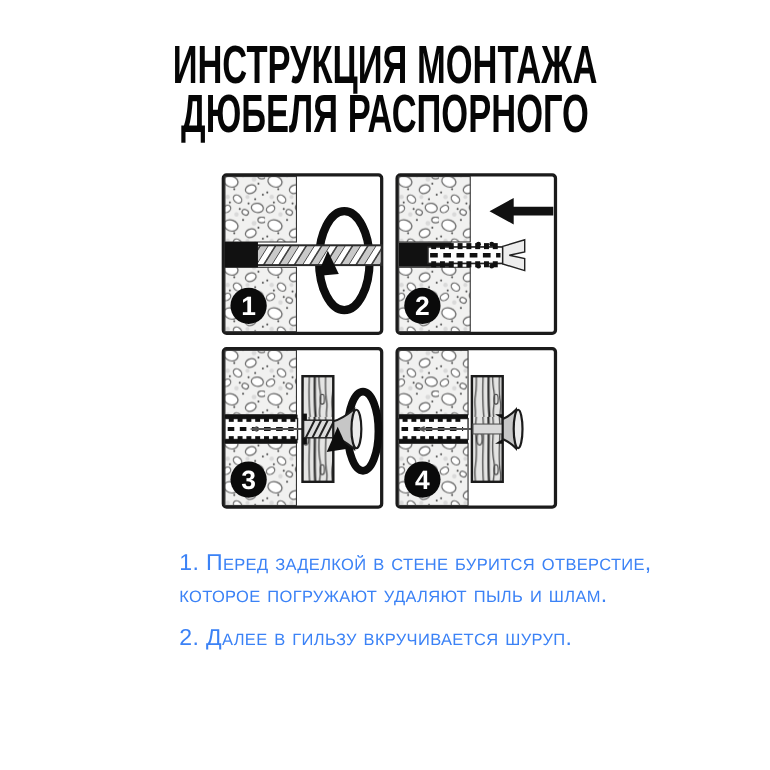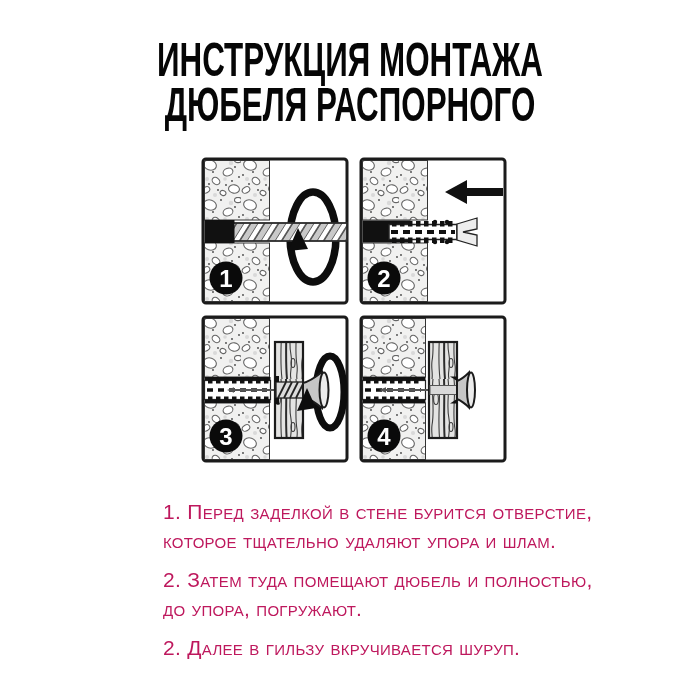--- a/index.html
+++ b/index.html
@@ -5,21 +5,21 @@
   html,body{margin:0;padding:0;background:#ffffff;}
   .canvas{position:relative;width:700px;height:680px;background:#ffffff;overflow:hidden;
           font-family:"Liberation Sans",sans-serif;}
   .title{position:absolute;top:37px;left:0;width:700px;text-align:center;
          font-weight:700;font-size:49px;line-height:45px;color:#060606;
          transform:scaleX(0.64);letter-spacing:0px;white-space:nowrap;}
   .panels{position:absolute;top:157px;left:201px;display:grid;
           grid-template-columns:repeat(2,148px);grid-template-rows:repeat(2,148px);
           grid-gap:10px;}
   .panel{width:148px;height:148px;display:block;}
-  .instructions{position:absolute;left:163px;top:497px;width:460px;color:#be185d;
+  .instructions{position:absolute;left:163px;top:497px;width:460px;color:#3b82f6;
                 font-size:21px;line-height:29px;font-variant:small-caps;
                 letter-spacing:0.3px;}
   .instr{margin-bottom:10px;}
   .badge-num{font-family:"Liberation Sans",sans-serif;font-weight:700;font-size:24px;}
 </style>
 </head>
 <body>
 
 <div class="canvas">
 
@@ -234,24 +234,20 @@
         <circle cx="25" cy="121" r="16.5" fill="#0a0a0a"></circle>
         <text class="badge-num" x="25" y="129.5" text-anchor="middle" fill="#ffffff">4</text>
       </g>
     </svg>
 
   </div>
 
   <div class="instructions">
     <div class="instr">
       <div>1. Перед заделкой в стене бурится отверстие,</div>
-      <div>которое тщательно удаляют упора и шлам.</div>
-    </div>
-    <div class="instr">
-      <div>2. Затем туда помещают дюбель и полностью,</div>
-      <div>до упора, погружают.</div>
+      <div>которое погружают удаляют пыль и шлам.</div>
     </div>
     <div class="instr">
       <div>2. Далее в гильзу вкручивается шуруп.</div>
     </div>
   </div>
 
 </div>
 
 </body></html>

